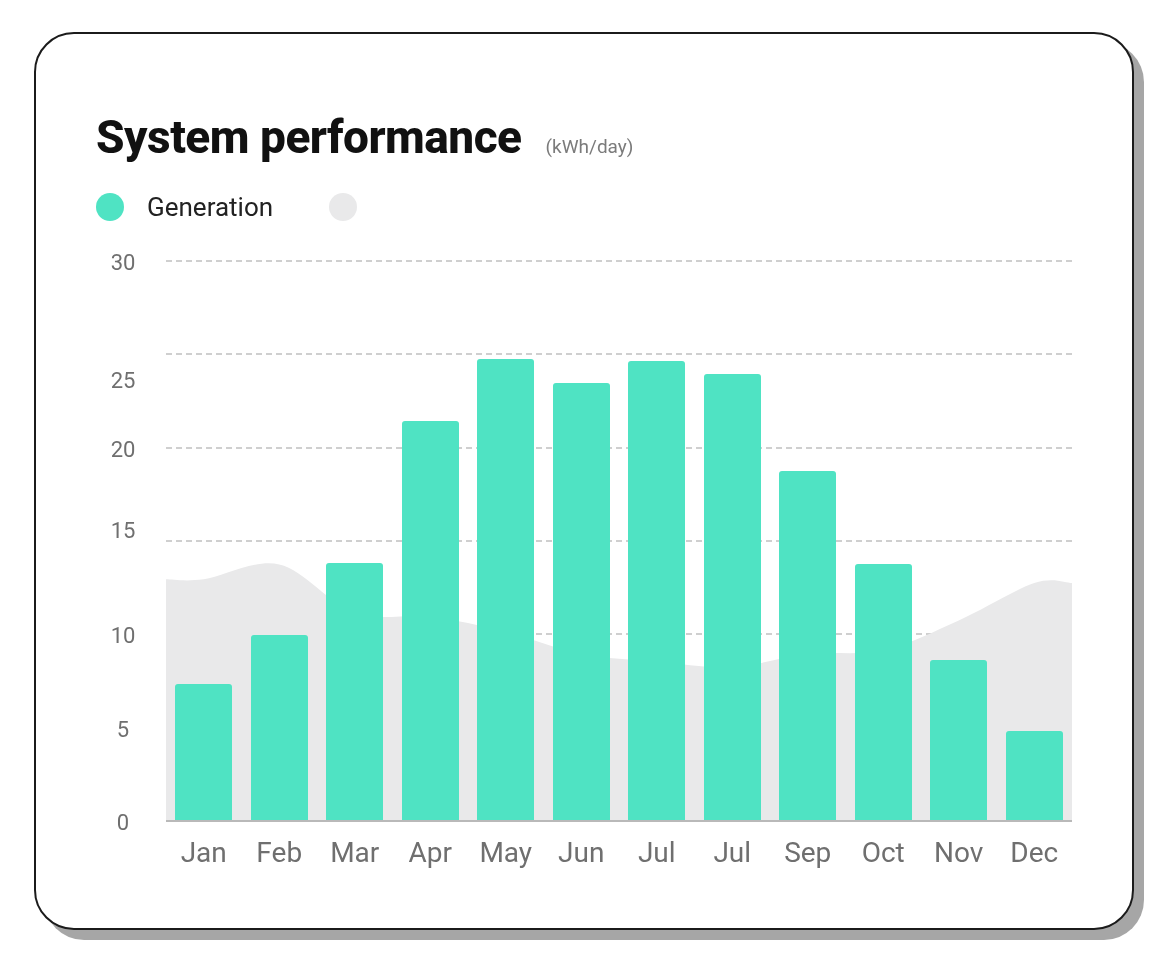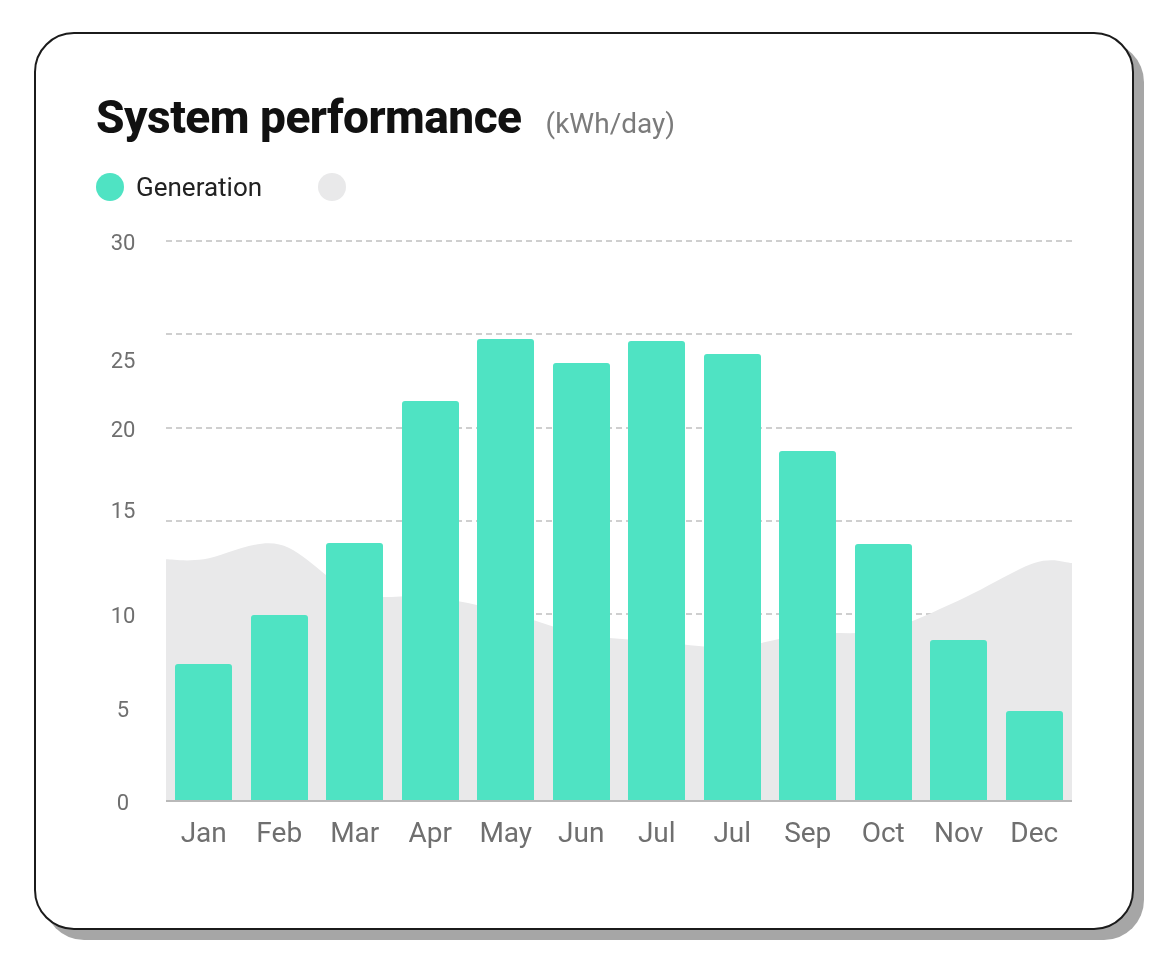--- a/index.html
+++ b/index.html
@@ -9,52 +9,52 @@
     background: transparent;
     padding: 32px 34px;
   }
   .card {
     width: 1100px;
     height: 898px;
     background: #ffffff;
     border: 2px solid #1b1b1b;
     border-radius: 40px;
     box-shadow: 10px 10px 0 0 rgba(0,0,0,0.35);
-    padding: 56px 60px 48px 60px;
+    padding: 76px 60px 48px 60px;
     position: relative;
   }
   .header-row {
     display: flex;
     align-items: baseline;
     gap: 24px;
     margin-bottom: 28px;
   }
   .title {
     font-size: 46px;
     font-weight: 800;
     letter-spacing: -0.5px;
     color: #111;
   }
   .unit {
-    font-size: 28px;
+    font-size: 19px;
     color: #7b7b7b;
     font-weight: 400;
   }
   .legend {
     display: flex;
     gap: 56px;
     align-items: center;
     margin-bottom: 40px;
     font-size: 26px;
     color: #222;
   }
   .legend-item {
     display: flex;
     align-items: center;
-    gap: 12px;
+    gap: 23px;
   }
   .swatch {
     width: 28px;
     height: 28px;
     border-radius: 50%;
     display: inline-block;
   }
   .swatch.gen { background: #4fe3c3; }
   .swatch.cons { background: #e9e9ea; }
 

